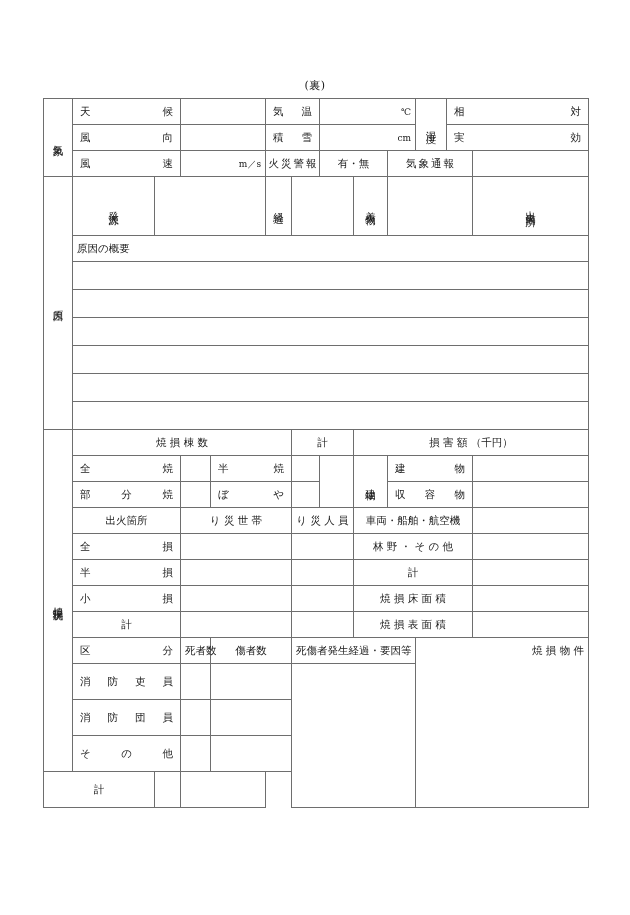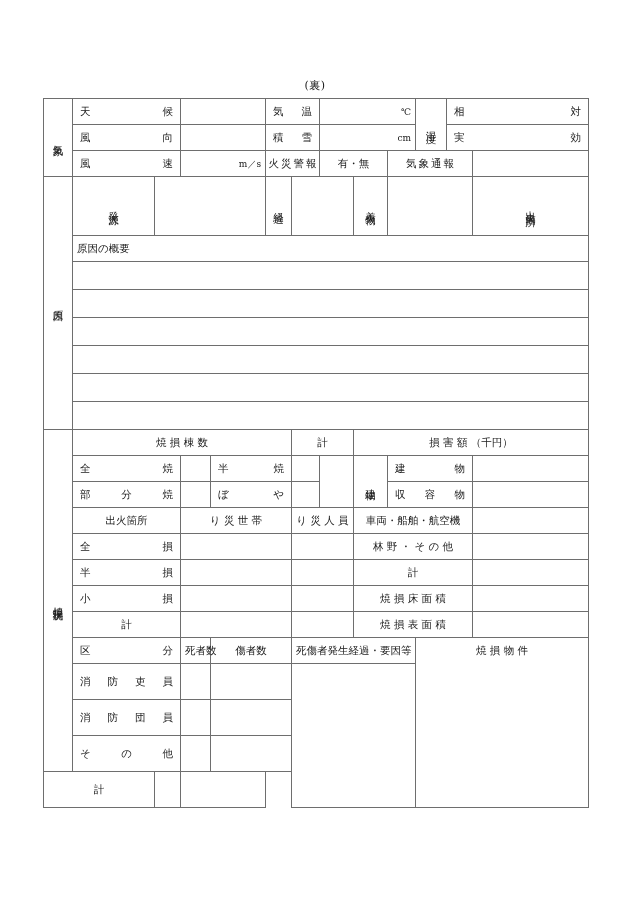--- a/index.html
+++ b/index.html
@@ -37,21 +37,21 @@
   .sp{
     display:flex;
     justify-content:space-between;
     align-items:center;
     padding:0 3px;
     white-space:nowrap;
   }
   .sp.c2{justify-content:center;gap:2px;}
   .ctr{text-align:center;white-space:nowrap;}
   .rgt{text-align:right;white-space:nowrap;padding-right:6px;}
-  .lft{text-align:center;white-space:nowrap;}
+  .lft{text-align:right;white-space:nowrap;}
   .unit{font-size:9px;font-family:"DejaVu Serif","Liberation Serif",serif;}
   
   .vert{
     writing-mode:vertical-rl;
     text-orientation:upright;
     display:flex;
     align-items:center;
     justify-content:space-around;
     height:100%;
     width:100%;

